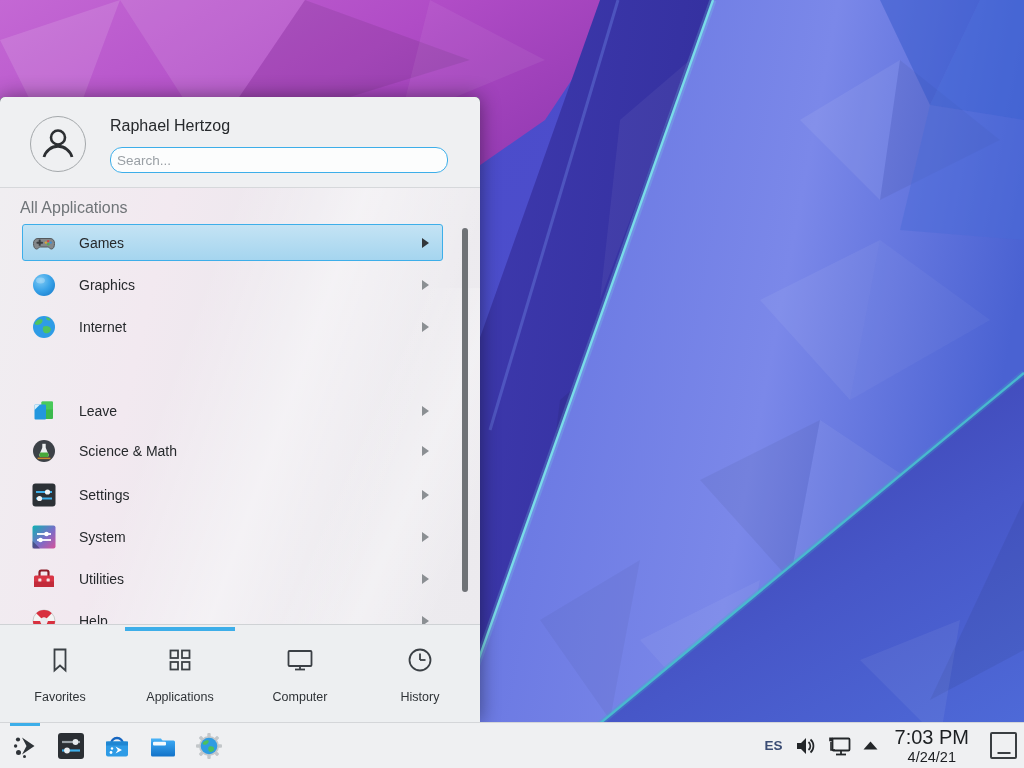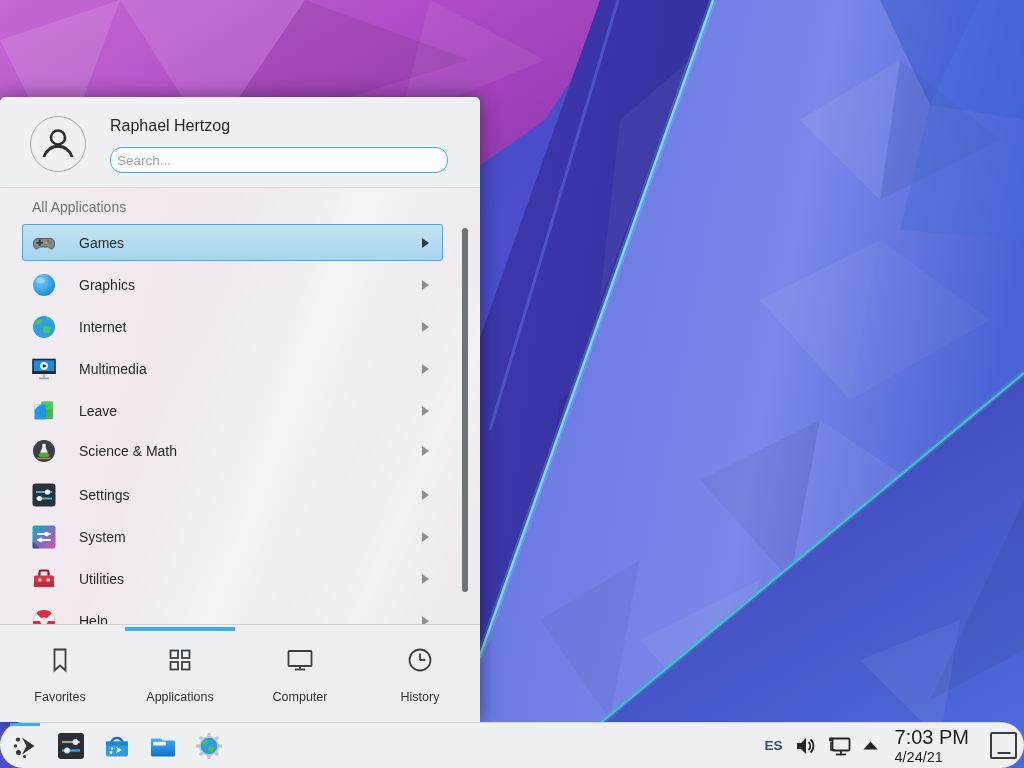--- a/index.html
+++ b/index.html
@@ -36,21 +36,21 @@
   .search-box::placeholder{color:#9aa0a5;}
   .panel-body{
     position:relative;flex:1 1 auto;overflow:hidden;
     background:linear-gradient(103deg,#f0eef1 0%,#f2e9f0 30%,#ebe7ed 55%,#edebef 80%,#eceaee 100%);
   }
   .panel-body .streak{position:absolute;pointer-events:none;}
   .streak.s1{left:150px;top:-40px;width:260px;height:560px;transform:skewX(-20deg);
     background:linear-gradient(90deg,transparent,rgba(255,255,255,.45),transparent);}
   .streak.s2{left:330px;top:100px;width:160px;height:420px;transform:skewX(-24deg);
     background:linear-gradient(90deg,transparent,rgba(255,255,255,.3),transparent);}
-  .section-label{position:absolute;left:32px;top:11px;font-size:14px;color:#6f7478;}
+  .section-label{position:absolute;left:20px;top:11px;font-size:16px;color:#6f7478;}
   .category-row{
     position:absolute;left:22px;width:421px;height:37px;
     display:flex;align-items:center;border:1px solid transparent;border-radius:3px;
   }
   .category-row.selected{
     background:linear-gradient(180deg,#c4e3f4,#a5d5ef);
     border-color:#3daee9;
   }
   .cat-icon{width:28px;height:28px;margin-left:7px;flex:0 0 auto;}
   .cat-label{margin-left:21px;font-size:14px;color:#26292c;}
@@ -75,33 +75,33 @@
   .tab.active .indicator{
     display:block;position:absolute;top:2px;left:5px;right:5px;height:4px;background:#3daee9;
   }
   .tab-icon{width:30px;height:30px;}
   .tab-label{margin-top:7px;font-size:12.5px;color:#2f3337;}
 
   
   .taskbar{
     position:absolute;left:0;bottom:0;width:1024px;height:46px;
     background:#eff0f2;border-top:1px solid #d4d6d9;
-    display:flex;align-items:center;border-radius:23px;
+    display:flex;align-items:center;
   }
   .task-apps{display:flex;align-items:center;gap:16px;padding-left:10px;}
   .task-btn{position:relative;width:30px;height:30px;flex:0 0 auto;}
   .task-btn .indicator{display:none;}
   .task-btn.active .indicator{
     display:block;position:absolute;top:-8px;left:0;right:0;height:3px;background:#3daee9;
   }
   .task-btn svg{width:30px;height:30px;display:block;}
   .tray{margin-left:auto;display:flex;align-items:center;gap:11px;padding-right:7px;}
   .kbd-layout{font-size:13.5px;font-weight:bold;color:#3a4c74;}
   .clock{
-    color:#1c1f22;line-height:1;margin-left:6px;margin-right:4px;
+    text-align:center;color:#1c1f22;line-height:1;margin-left:6px;margin-right:4px;
   }
   .clock-time{font-size:20px;}
   .clock-date{font-size:14.5px;margin-top:3px;}
   .show-desktop{
     width:27px;height:27px;border:2px solid #3a3e42;border-radius:2px;position:relative;
     background:transparent;margin-left:6px;
   }
   .show-desktop::after{
     content:"";position:absolute;left:50%;bottom:3px;transform:translateX(-50%);
     width:13px;height:2px;background:#3a3e42;
@@ -233,34 +233,20 @@
           <path d="M4.5,10.5 C6.5,7 10,5.5 12.2,6.6 C13.4,8.6 11.3,11 9.2,11.6 C7.2,12.2 5.2,11.9 4.5,10.5 Z" fill="#4fc35f"></path>
           <path d="M13.5,13.5 C16.8,12.2 20.2,13.2 20.8,15.8 C21.4,18.5 18.2,20.8 15.4,20.2 C12.8,19.6 12.2,15.4 13.5,13.5 Z" fill="#4fc35f"></path>
           <path d="M16,4.6 C18.2,4.1 20.4,5.3 20.3,6.9 C18.7,8.1 16.4,7.3 16,4.6 Z" fill="#4fc35f"></path>
         </svg>
         <span class="cat-label">Internet</span>
         <svg class="cat-arrow" viewBox="0 0 7 10">
             <polygon points="0,0 7,5 0,10"></polygon>
           </svg>
       </div>
 
-      <div class="category-row" style="top:162px">
-        <svg class="cat-icon" viewBox="0 0 28 28">
-          <rect x="3" y="4.5" width="22" height="13" fill="#1b8ce0" stroke="#26292c" stroke-width="1.6"></rect>
-          <rect x="2.2" y="16" width="23.6" height="3" fill="#26292c"></rect>
-          <circle cx="14" cy="11" r="3.9" fill="#f2f4f5"></circle>
-          <polygon points="12.8,9 17,11 12.8,13" fill="#2a2e31"></polygon>
-          <rect x="12.7" y="19" width="2.6" height="3.4" fill="#b7bbbe"></rect>
-          <rect x="9" y="22.4" width="10" height="1.9" rx="0.9" fill="#9aa0a3"></rect>
-        </svg>
-        <span class="cat-label">Multimedia</span>
-        <svg class="cat-arrow" viewBox="0 0 7 10">
-            <polygon points="0,0 7,5 0,10"></polygon>
-          </svg>
-      </div>
 
       <div class="category-row" style="top:204px">
         <svg class="cat-icon" viewBox="0 0 28 28">
           <rect x="11.5" y="4.5" width="11.5" height="17.5" rx="1" fill="#3cb94d"></rect>
           <rect x="11.5" y="4.5" width="11.5" height="8" rx="1" fill="#4fd260" opacity="0.7"></rect>
           <rect x="4.5" y="7.5" width="11.5" height="15" rx="1" fill="#2397de"></rect>
           <polygon points="4.5,7.5 10,7.5 4.5,13" fill="#d9f0fb"></polygon>
         </svg>
         <span class="cat-label">Leave</span>
         <svg class="cat-arrow" viewBox="0 0 7 10">

